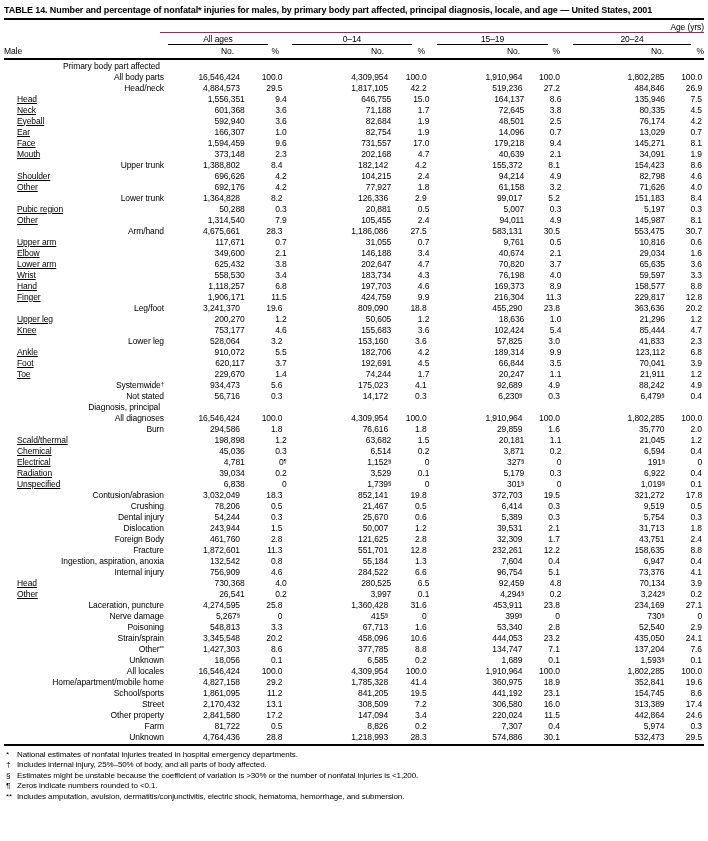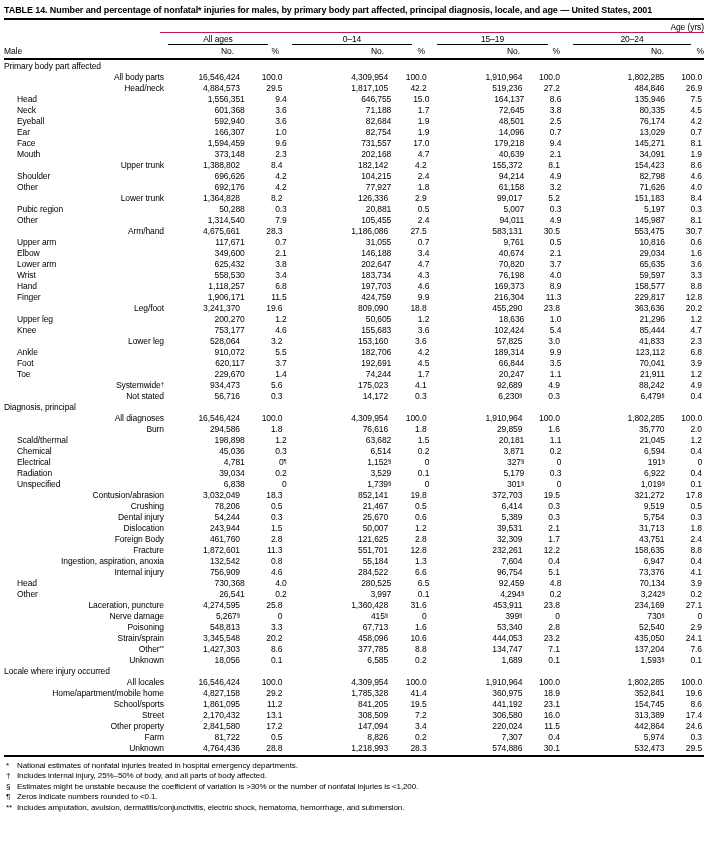--- a/index.html
+++ b/index.html
@@ -20,23 +20,23 @@
   .hdr-row{display:flex;font-size:8.5px;line-height:12px;height:12px;letter-spacing:-0.1px;}
   .age-span{flex:1;text-align:right;border-bottom:1px solid #be185d;}
   .grp{display:flex;justify-content:center;}
   .g1{width:122px;} .g2{width:146px;} .g3{width:135px;} .g4{width:144px;}
   .grp-inner{border-bottom:1px solid #000;text-align:center;width:82%;padding-bottom:0px;}
   .subhead{text-align:right;}
   .stub{font-size:8.5px;}
   .row{display:flex;height:11px;line-height:11px;font-size:8.5px;letter-spacing:-0.1px;white-space:nowrap;}
   .row .lbl{width:156px;overflow:hidden;}
   .row .cell{text-align:right;}
-  .ind0{padding-left:0;}
+  .ind0{padding-left:0;text-align:right;}
   .ind1{padding-left:6px;text-align:right;}
-  .ind2{padding-left:13px;}
+  .ind2{padding-left:13px;text-decoration:underline;}
   .cell.pct{padding-right:2px;box-sizing:border-box;}
   sup{font-size:6px;line-height:0;vertical-align:2px;}
   .footnotes{margin-top:4px;}
   .fn{display:flex;font-size:8px;line-height:10.6px;letter-spacing:-0.1px;}
   .fn .sym{width:13px;flex:none;padding-left:2px;box-sizing:border-box;}
   .fn .txt{flex:1;}
 </style>
 </head>
 <body>
 
@@ -669,23 +669,20 @@
         <div class="cell c-no1">18,056</div>
         <div class="cell pct c-p1">0.1</div>
         <div class="cell c-no2">6,585</div>
         <div class="cell pct c-p2">0.2</div>
         <div class="cell c-no3">1,689</div>
         <div class="cell pct c-p3">0.1</div>
         <div class="cell c-no4">1,593<sup>§</sup></div>
         <div class="cell pct c-p4">0.1</div>
       </div>
       <div class="row">
-        <div class="lbl ind0">Locale where injury occurred</div>
-      </div>
-      <div class="row">
         <div class="lbl ind1">All locales</div>
         <div class="cell c-no1">16,546,424</div>
         <div class="cell pct c-p1">100.0</div>
         <div class="cell c-no2">4,309,954</div>
         <div class="cell pct c-p2">100.0</div>
         <div class="cell c-no3">1,910,964</div>
         <div class="cell pct c-p3">100.0</div>
         <div class="cell c-no4">1,802,285</div>
         <div class="cell pct c-p4">100.0</div>
       </div>

